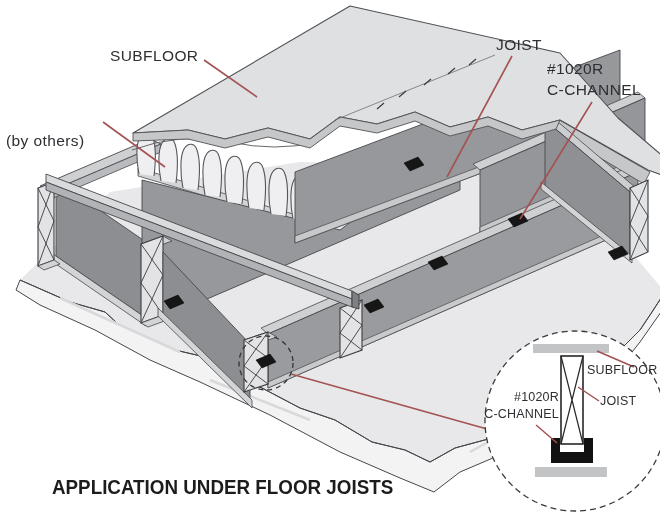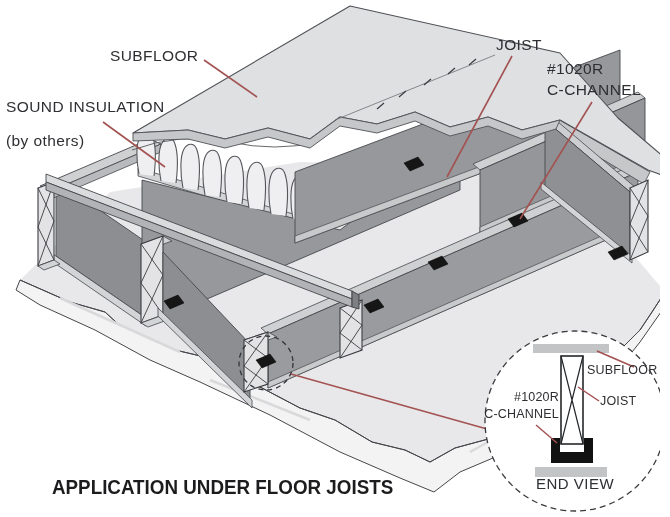--- a/index.html
+++ b/index.html
@@ -161,29 +161,27 @@
     <g stroke="#a35252" stroke-width="1.5">
       <line class="leader" x1="634" y1="367" x2="597" y2="351" stroke="#a35252"></line>
       <line class="leader" x1="599" y1="401" x2="578" y2="387" stroke="#a35252"></line>
       <line class="leader" x1="536" y1="425" x2="557" y2="443" stroke="#a35252"></line>
     </g>
   </g>
 </svg>
 
 <div class="lbl" style="left:110px;top:47px">SUBFLOOR</div>
 
-<div class="lbl" style="left:6px;top:98px">SOUND INSULATION</div>
 <div class="lbl" style="left:6px;top:132px">(by others)</div>
 
 <div class="lbl" style="left:496px;top:36px">JOIST</div>
 
 <div class="lbl" style="left:547px;top:60px">#1020R</div>
 <div class="lbl" style="left:547px;top:81px">C-CHANNEL</div>
 
 <div class="lbl-sm" style="left:587px;top:364px">SUBFLOOR</div>
 <div class="lbl-sm" style="left:600px;top:395px">JOIST</div>
 <div class="lbl-sm ralign" style="left:489px;top:391px;width:70px">#1020R</div>
 <div class="lbl-sm ralign" style="left:477px;top:408px;width:82px">C-CHANNEL</div>
-<div id="end-view-label">END VIEW</div>
 
 <div id="caption">APPLICATION UNDER FLOOR JOISTS</div>
 
 </div>
 
 </body></html>

